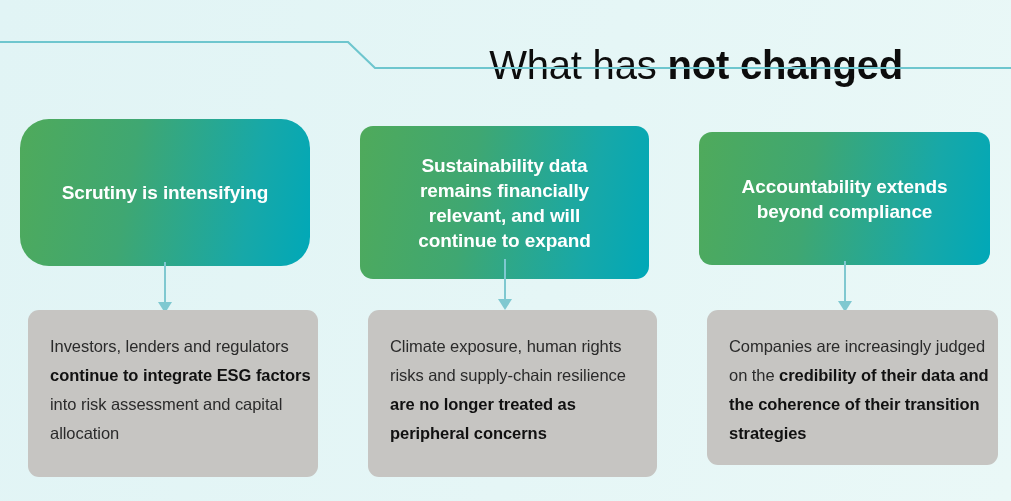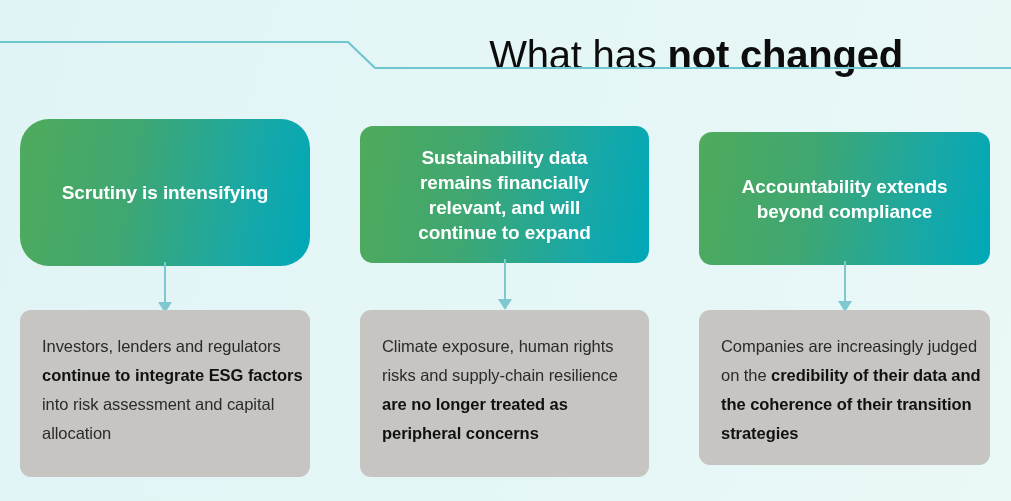--- a/index.html
+++ b/index.html
@@ -18,21 +18,21 @@
     position: relative;
     width: 1011px;
     height: 501px;
     background: linear-gradient(105deg, #e1f4f5 0%, #e5f6f6 55%, #eaf8f7 100%);
     overflow: hidden;
   }
 
   
   .header-title {
     position: absolute;
-    top: 4px;
+    top: 14px;
     right: 108px;
     font-size: 40px;
     line-height: 48px;
     color: #0d0d0d;
     letter-spacing: -0.2px;
     white-space: nowrap;
   }
   .header-title .light {
     font-weight: 300;
   }
@@ -74,21 +74,21 @@
     width: 100%;
     border-radius: 13px;
     background: linear-gradient(100deg, #4faa5b 0%, #3fa772 38%, #17a8a8 78%, #00a8b8 100%);
     box-sizing: border-box;
     display: flex;
     align-items: center;
     justify-content: center;
     padding: 10px 18px;
   }
   .col-0 .card { top: 119px; height: 147px; border-radius: 29px; }
-  .col-1 .card { top: 126px; height: 137px; }
+  .col-1 .card { top: 126px; height: 153px; }
   .col-2 .card { top: 132px; height: 133px; }
 
   .card-text {
     color: #ffffff;
     font-weight: 700;
     font-size: 19px;
     line-height: 25px;
     text-align: center;
     letter-spacing: -0.1px;
     white-space: pre-line;
@@ -102,21 +102,21 @@
     left: 50%;
     margin-left: -9px;
   }
   .col-0 .arrow-svg { top: 262px; }
   .col-1 .arrow-svg { top: 259px; }
   .col-2 .arrow-svg { top: 261px; }
 
   
   .note {
     position: absolute;
-    left: 0;
+    left: 8px;
     width: 100%;
     background: #c6c5c2;
     border-radius: 11px;
     box-sizing: border-box;
     padding: 22px 5px 16px 22px;
   }
   .col-0 .note { top: 310px; height: 167px; }
   .col-1 .note { top: 310px; height: 167px; }
   .col-2 .note { top: 310px; height: 155px; }
 

